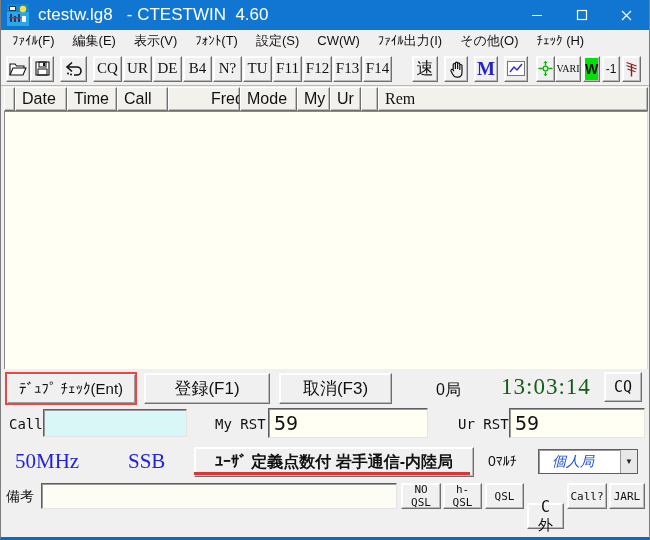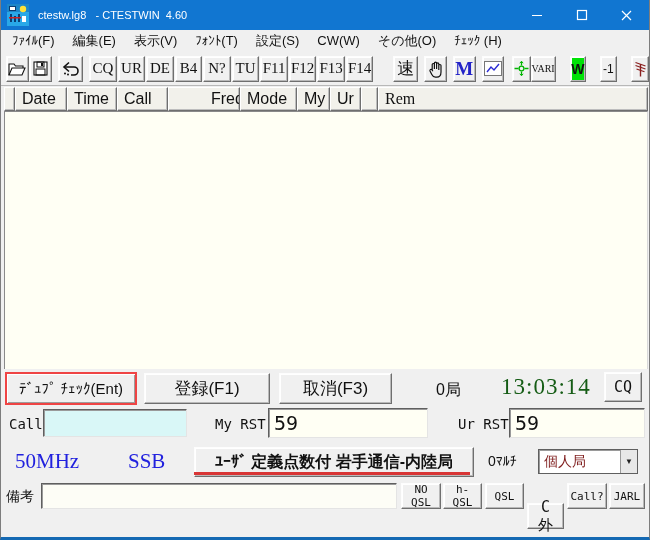--- a/index.html
+++ b/index.html
@@ -4,33 +4,33 @@
 <style>
   html,body{margin:0;padding:0;background:#d4d4d4;}
   *{box-sizing:border-box;font-family:"Liberation Sans",sans-serif;}
   .window{
     position:relative;width:650px;height:540px;background:#f0f0f0;overflow:hidden;
     border-left:1px solid #7d7d7d;border-right:1px solid #7d7d7d;border-bottom:3px solid #1469b3;
   }
   
   .titlebar{position:absolute;left:0;top:0;width:100%;height:30px;background:#1176d1;display:flex;align-items:center;}
   .app-icon{width:22px;height:22px;margin-left:6px;flex:0 0 auto;}
-  .title-text{color:#ffffff;font-size:11px;margin-left:9px;white-space:pre;}
+  .title-text{color:#ffffff;font-size:17px;margin-left:9px;white-space:pre;}
   .caption-btns{position:absolute;right:0;top:0;height:30px;display:flex;}
   .cap-btn{width:45px;height:30px;display:flex;align-items:center;justify-content:center;cursor:default;}
   
   .menubar{position:absolute;left:0;top:30px;width:100%;height:22px;background:#f0f0f0;display:flex;align-items:center;padding-left:2px;}
   .menu-item{font-size:13px;color:#111;padding:0 9px;line-height:22px;white-space:nowrap;}
   
   .toolbar{position:absolute;left:0;top:52px;width:100%;height:34px;background:#f0f0f0;border-bottom:1px solid #b8b8b8;display:flex;align-items:center;padding-left:5px;}
   .tbtn{height:26px;background:#f0f0f0;border:1px solid;border-color:#fdfdfd #6f6f6f #6f6f6f #fdfdfd;box-shadow:inset -1px -1px 0 #b9b9b9,inset 1px 1px 0 #ffffff;
         display:flex;align-items:center;justify-content:center;padding:0;font-size:15px;color:#111;}
   .tbtn.serif{font-family:"Liberation Serif",serif;}
   .w24{width:24px;}.w26{width:26px;}.w27{width:27px;}.w29{width:29px;margin-right:1px;}
-  .mr2{margin-right:14px;}.mr4{margin-right:20px;}.mr6{margin-right:6px;}.mr8{margin-right:8px;}
+  .mr2{margin-right:2px;}.mr4{margin-right:20px;}.mr6{margin-right:6px;}.mr8{margin-right:8px;}
   .m-letter{color:#2323c8;font-family:"Liberation Serif",serif;font-weight:bold;font-size:19px;}
   .w-green{background:#00e207;font-weight:bold;font-size:14px;}
   .vari{font-size:10px;font-family:"Liberation Serif",serif;width:26px;}
   .small-t{font-size:12px;}
   
   .log-header{position:absolute;left:3px;top:87px;width:644px;height:24px;display:flex;}
   .hcell{height:24px;background:#f2f1eb;border:1px solid;border-color:#ffffff #6f6f6f #6f6f6f #ffffff;box-shadow:inset -1px -1px 0 #bdbdbd;
          font-size:16px;color:#111;display:flex;align-items:center;padding-left:6px;white-space:nowrap;overflow:hidden;}
   .log-list{position:absolute;left:3px;top:111px;width:644px;height:258px;background:#fffff4;border-left:1px solid #8a8a8a;border-top:1px solid #8a8a8a;border-right:1px solid #d9d9d9;}
   
@@ -39,21 +39,21 @@
   .default-btn{border:2px solid #ef4444;box-shadow:inset 1px 1px 0 #ffffff,inset -1px -1px 0 #9d9d9d;}
   .mono{font-family:"DejaVu Sans Mono",monospace;}
   
   .field{position:absolute;border:1px solid #5f5f5f;border-bottom-color:#e4e4e4;border-right-color:#e4e4e4;box-shadow:inset 1px 1px 0 #9a9a9a;
          background:#fffff4;font-family:"DejaVu Sans Mono",monospace;font-size:20px;color:#111;padding:0 5px;outline:none;}
   .label{position:absolute;font-family:"DejaVu Sans Mono",monospace;font-size:14px;color:#111;white-space:nowrap;}
   .clock{position:absolute;font-family:"Liberation Serif",serif;font-size:23px;color:#155c15;letter-spacing:1px;}
   .band-text{position:absolute;font-family:"Liberation Serif",serif;font-size:21px;color:#2121de;}
   .red-underline{position:absolute;background:#d93636;height:3px;}
   .combo{position:absolute;background:#ffffff;border:1px solid #5f5f5f;box-shadow:inset 1px 1px 0 #9a9a9a;display:flex;align-items:center;}
-  .combo-text{flex:1;font-size:14px;padding-left:5px;color:#7f1d1d;}
+  .combo-text{flex:1;font-size:14px;padding-left:13px;color:#1d4ed8;font-style:italic;}
   .combo-arrow{width:17px;height:100%;background:#e8e8e8;border-left:1px solid #9a9a9a;display:flex;align-items:center;justify-content:center;font-size:8px;color:#222;}
   svg{display:block;}
 </style>
 </head>
 <body>
 
 <div class="window">
 
   <div class="titlebar">
     <span class="app-icon">
@@ -90,20 +90,21 @@
     </div>
   </div>
 
   <div class="menubar">
     <span class="menu-item">ﾌｧｲﾙ(F)</span>
     <span class="menu-item">編集(E)</span>
     <span class="menu-item">表示(V)</span>
     <span class="menu-item">ﾌｫﾝﾄ(T)</span>
     <span class="menu-item">設定(S)</span>
     <span class="menu-item">CW(W)</span>
+    <span class="menu-item">ﾌｧｲﾙ出力(I)</span>
     <span class="menu-item">その他(O)</span>
     <span class="menu-item">ﾁｪｯｸ (H)</span>
   </div>
 
   <div class="toolbar">
     <button class="tbtn w24">
       <span>
         <svg width="18" height="14" viewBox="0 0 18 14">
             <path d="M1 13 V2 h5 l1.5 2 H15 v2" fill="#fff" stroke="#111" stroke-width="1.1"></path>
             <path d="M1 13 L4 6 h13 l-3 7 z" fill="#fff" stroke="#111" stroke-width="1.1"></path>

